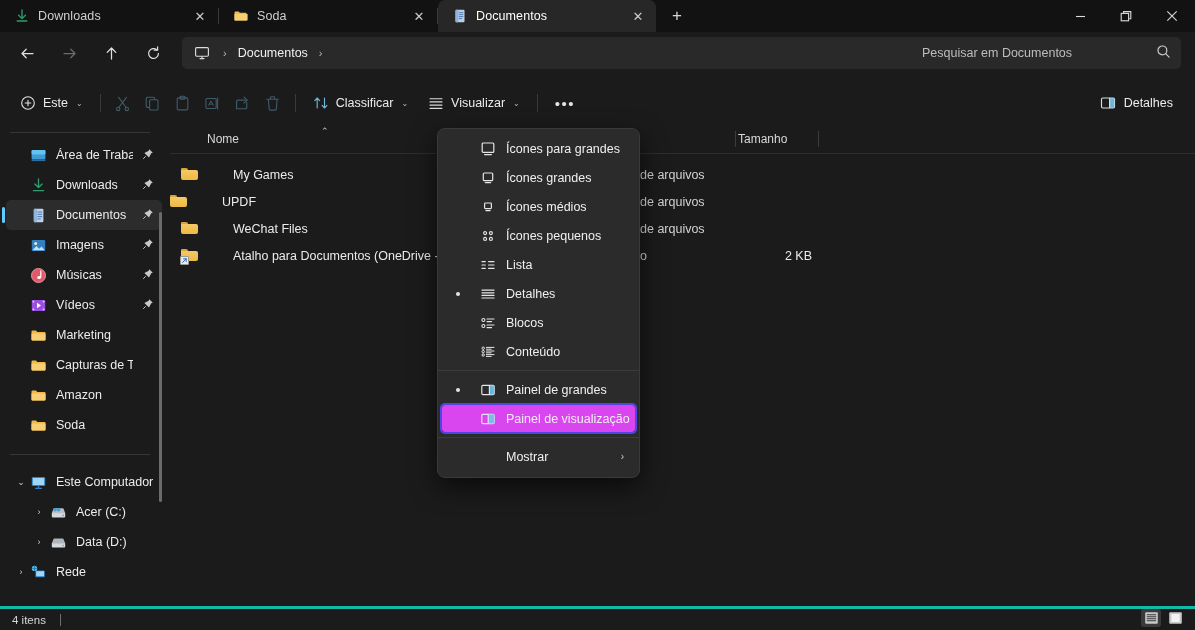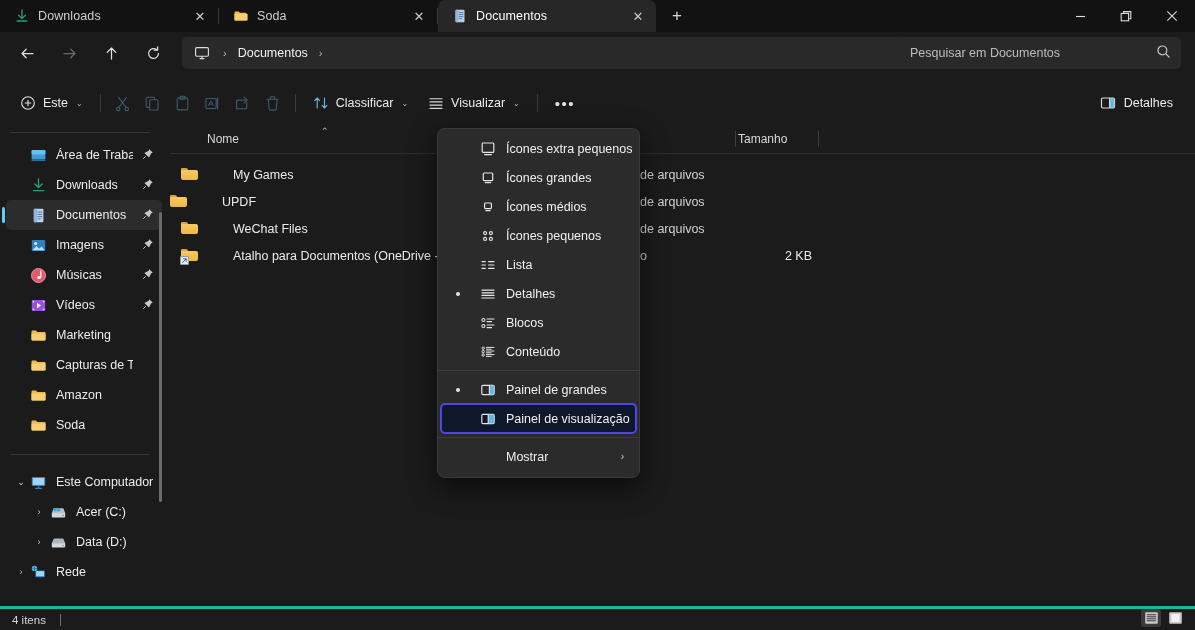--- a/index.html
+++ b/index.html
@@ -54,21 +54,21 @@
     border-radius: 5px; display: flex; align-items: center; padding: 0 10px; gap: 4px;
   }
   .crumb-ico { width: 20px; height: 20px; display: flex; align-items: center; justify-content: center; }
   .crumb-sep { color: #b6b6b6; font-size: 11px; padding: 0 7px; }
   .crumb-text { font-size: 12.5px; color: #f0f0f0; }
   .searchbox {
     position: absolute; right: 14px; top: 5px; width: 285px; height: 32px;
     background: #292929; border-radius: 5px; display: flex; align-items: center;
     padding: 0 10px 0 14px; justify-content: space-between;
   }
-  .search-input { font-size: 12.5px; color: #d946ef; background: none; border: 0; outline: none; width: 220px; font-family: inherit; }
+  .search-input { font-size: 12.5px; color: #d946ef; background: none; border: 0; outline: none; width: 220px; font-family: inherit; margin-left: 12px; }
   .search-input::placeholder { color: #bdbdbd; }
 
   
   .cmdbar {
     position: absolute; top: 83px; left: 0; width: 1195px; height: 40px;
     display: flex; align-items: center; padding-left: 10px;
   }
   .cmd {
     height: 30px; display: flex; align-items: center; gap: 7px;
     padding: 0 10px; border-radius: 5px; font-size: 12.5px; color: #ececec;
@@ -146,21 +146,21 @@
   }
   .mitem {
     position: relative; height: 29px; margin: 0 3px; border-radius: 4px;
     display: flex; align-items: center; font-size: 12.5px; color: #f0f0f0;
   }
   .mitem .mdot { position: absolute; left: 15px; width: 4px; height: 4px; border-radius: 50%; background: #e4e4e4; }
   .mitem .mico { position: absolute; left: 38px; width: 18px; height: 18px; display: flex; align-items: center; justify-content: center; }
   .mitem .mlabel { padding-left: 65px; white-space: nowrap; }
   .mitem .msub { position: absolute; right: 12px; font-size: 10px; color: #cfcfcf; }
   .mitem.focused {
-    background: #0f172a; outline: 2px solid #4f46e5; outline-offset: -1px;
+    background: #d946ef; outline: 2px solid #4f46e5; outline-offset: -1px;
     border-radius: 4px; box-shadow: 0 0 0 1px #1b1b1b inset;
   }
   .msep { height: 1px; background: #3c3c3c; margin: 4px 0; }
 
   
   .statusbar {
     position: absolute; left: 0; bottom: 0; width: 1195px; height: 24px;
     border-top: 3px solid #14b8a6; display: flex; align-items: center;
     padding: 0 12px; font-size: 11.5px; color: #d6d6d6;
   }
@@ -636,21 +636,21 @@
 
   <div class="menu">
 
     <div class="mitem">
       <span class="mico">
         <svg width="16" height="16" viewBox="0 0 16 16">
             <rect x="2.2" y="2" width="11.6" height="9.4" rx="1" fill="none" stroke="#e6e6e6" stroke-width="1.2"></rect>
             <path d="M4.6 13.6h6.8" stroke="#e6e6e6" stroke-width="1.2" stroke-linecap="round"></path>
           </svg>
       </span>
-      <span class="mlabel">Ícones extra pequenos</span>
+      <span class="mlabel">Ícones para grandes</span>
     </div>
 
     <div class="mitem">
       <span class="mico">
         <svg width="16" height="16" viewBox="0 0 16 16">
             <rect x="3.3" y="3" width="9.4" height="7.6" rx=".9" fill="none" stroke="#e6e6e6" stroke-width="1.2"></rect>
             <path d="M5.3 12.6h5.4" stroke="#e6e6e6" stroke-width="1.2" stroke-linecap="round"></path>
           </svg>
       </span>
       <span class="mlabel">Ícones grandes</span>

